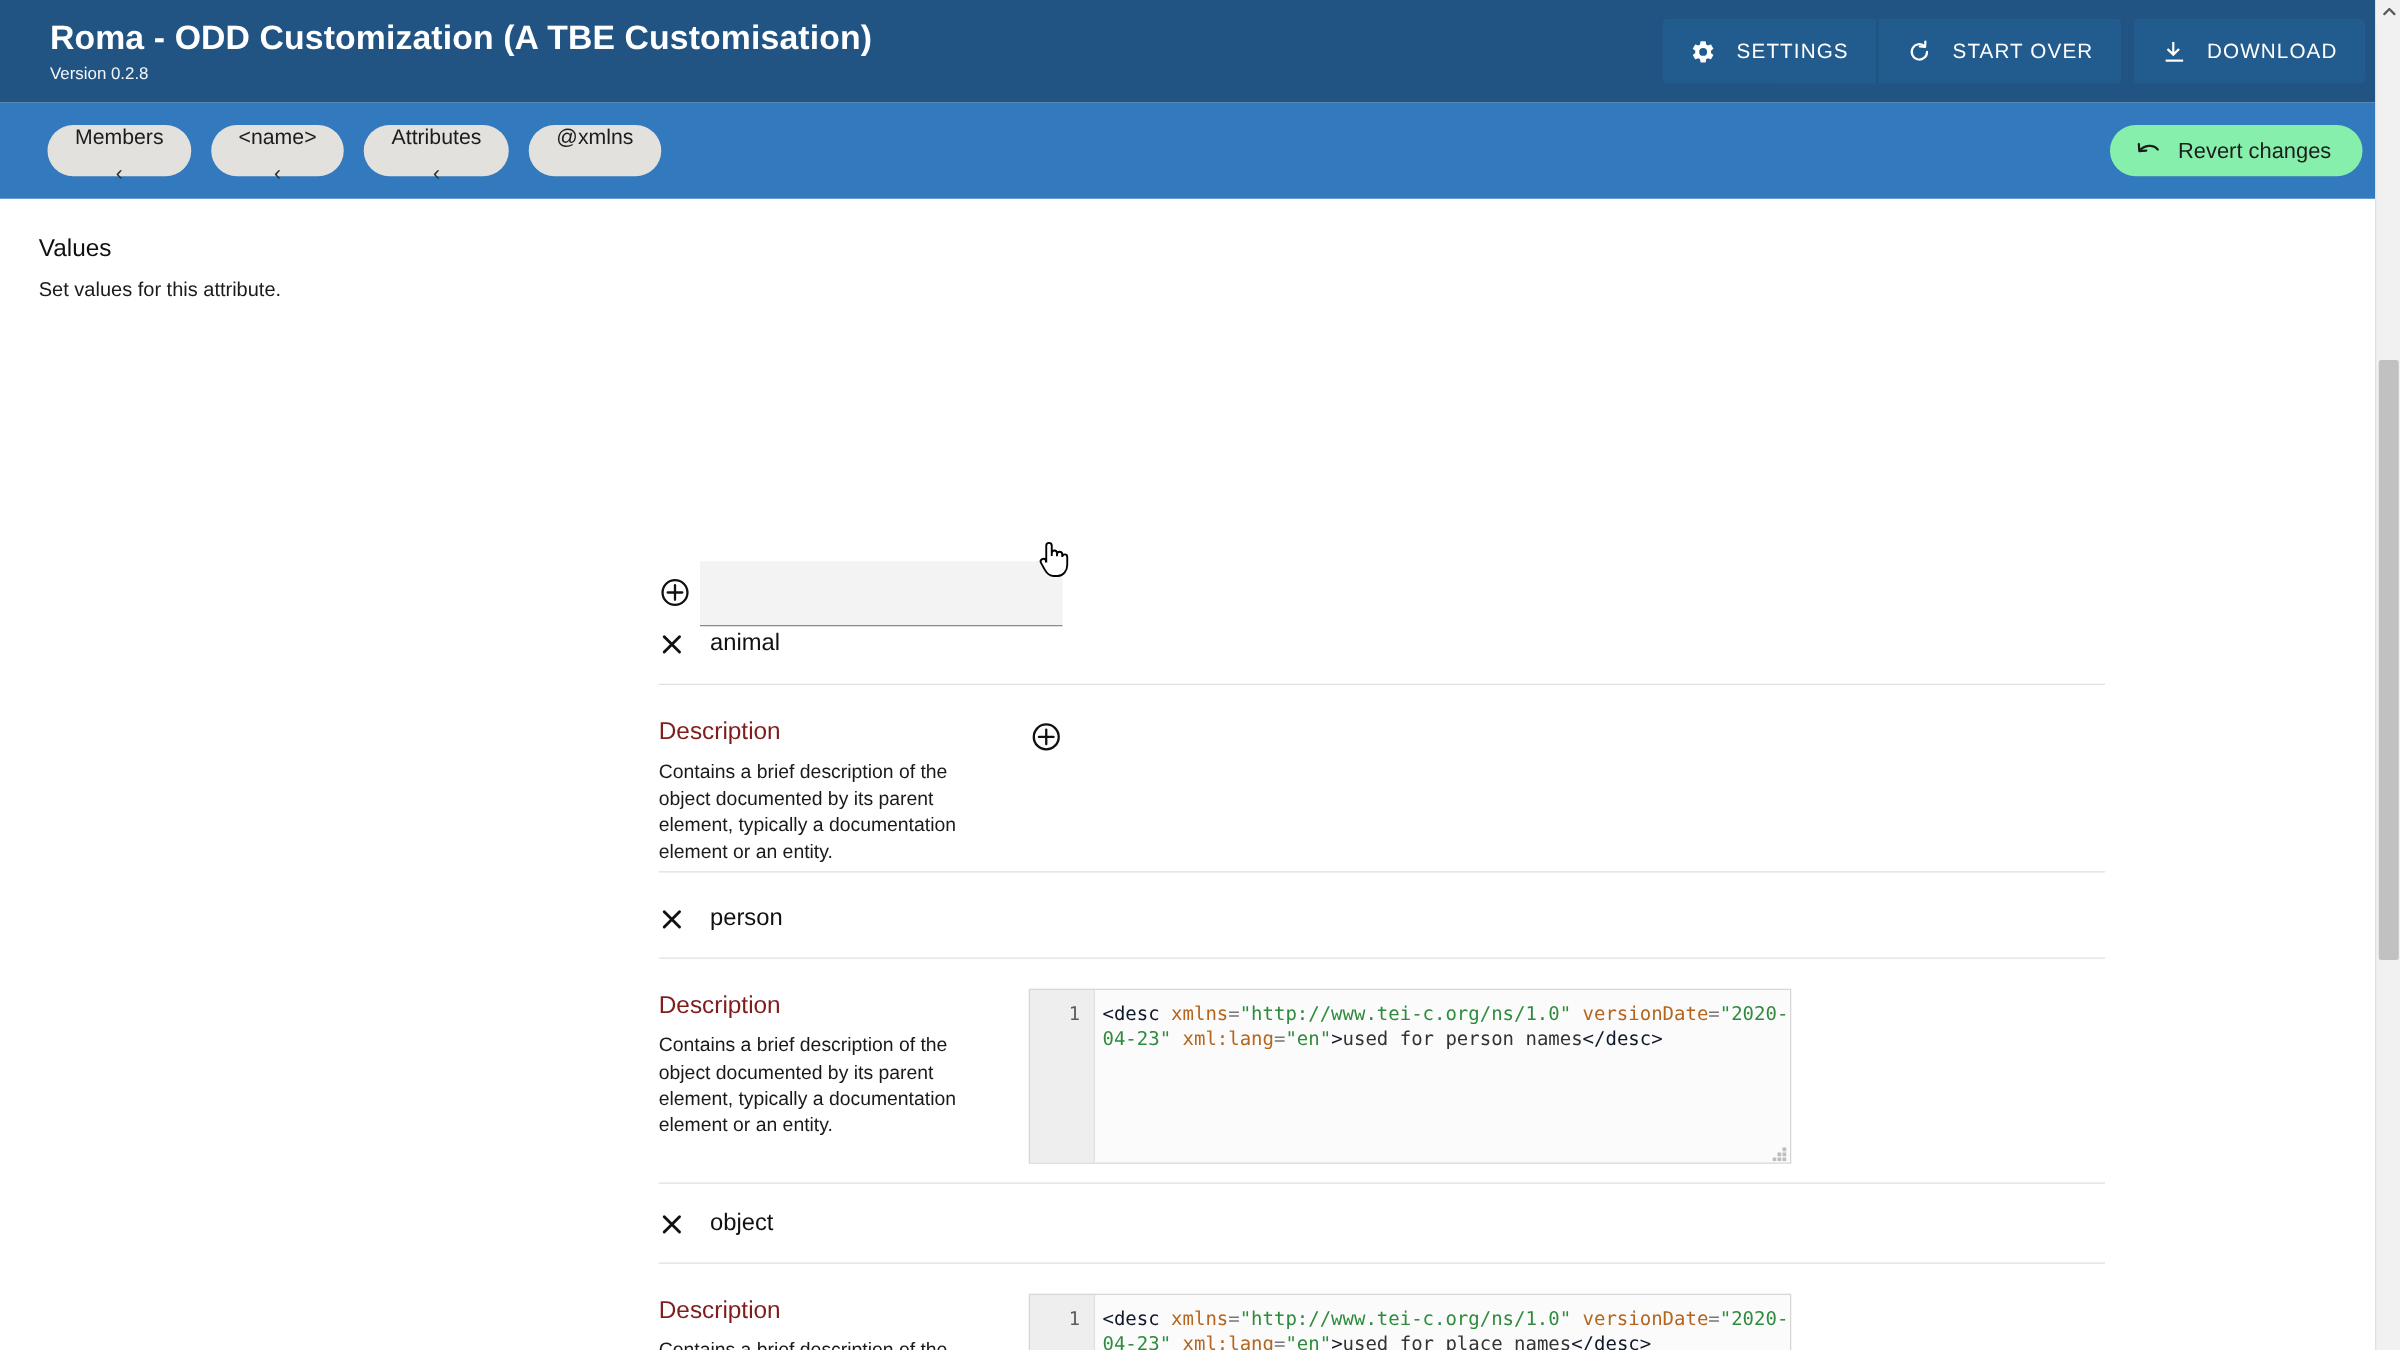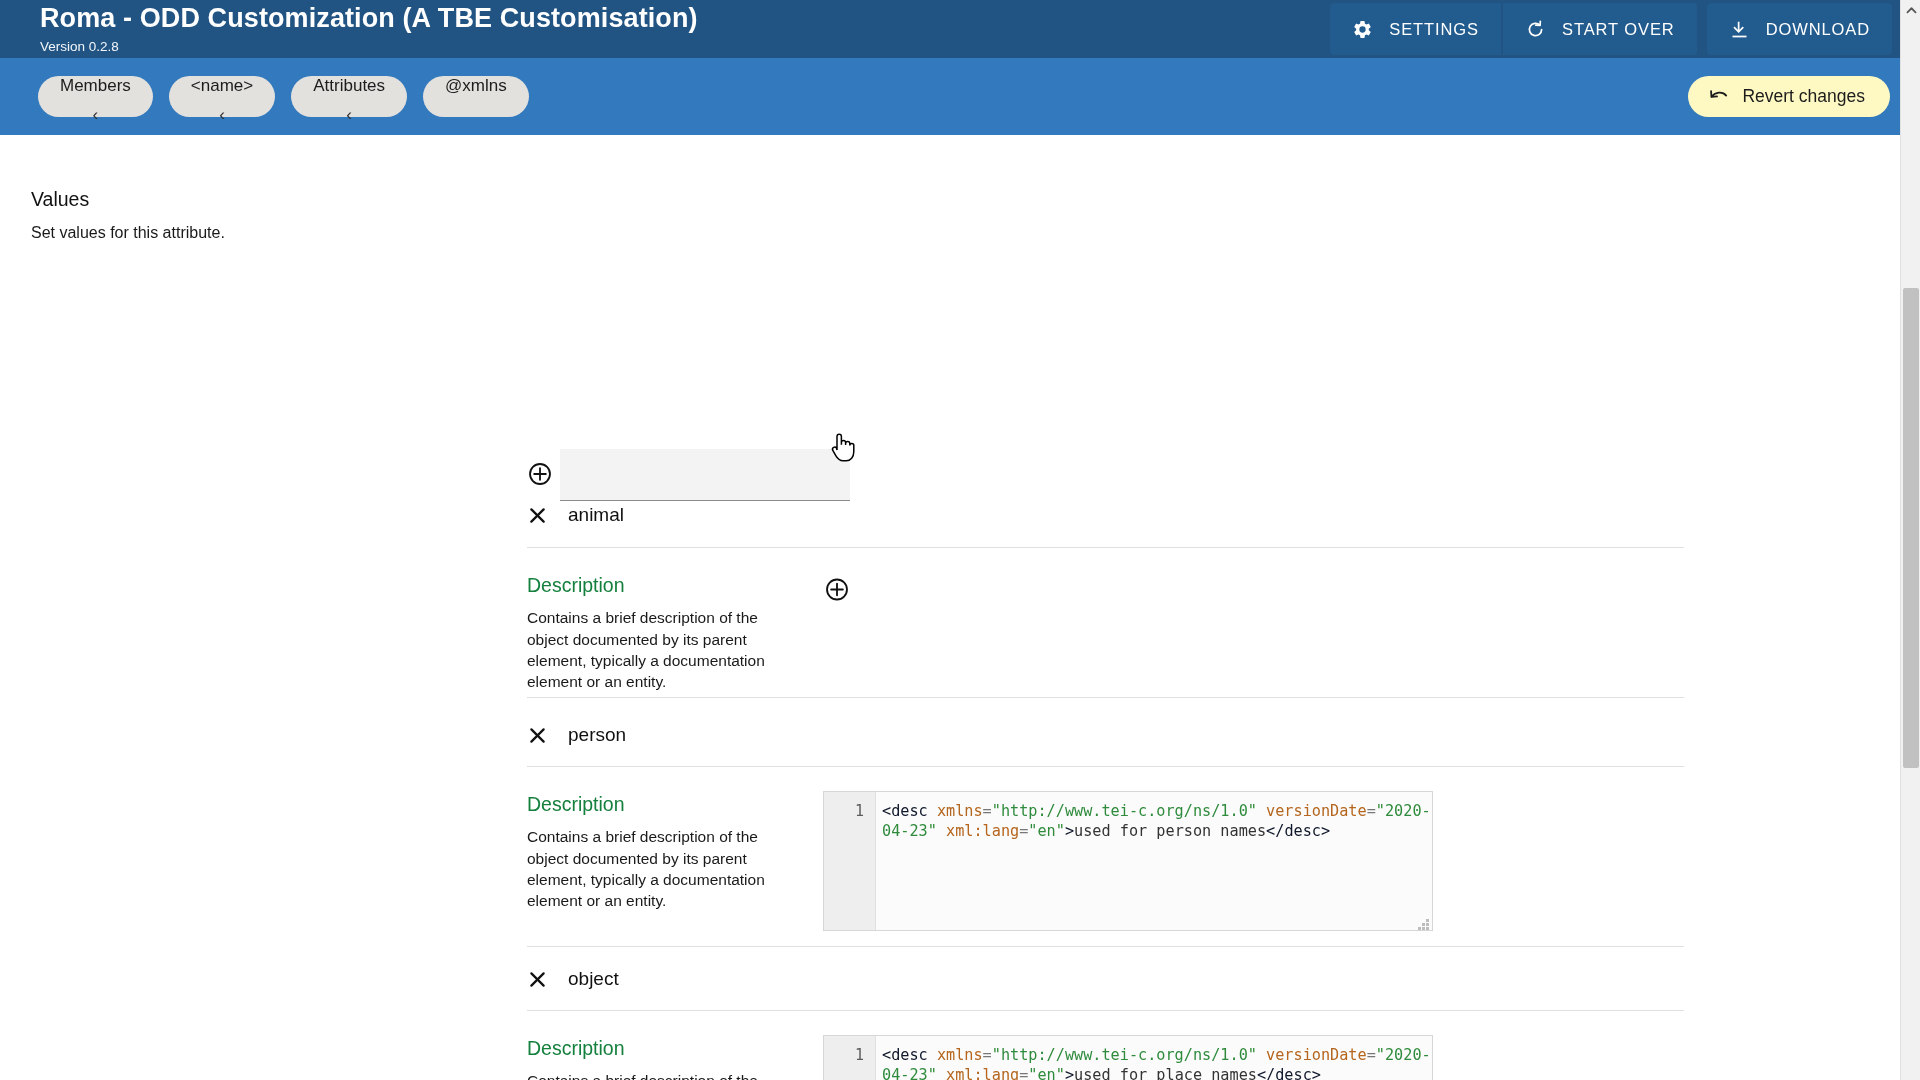--- a/index.html
+++ b/index.html
@@ -7,21 +7,21 @@
     margin: 0; padding: 0;
     width: 1920px; height: 1080px;
     overflow: hidden;
     background: #ffffff;
     font-family: "Liberation Sans", sans-serif;
   }
   #app { position: relative; width: 1920px; height: 1080px; background:#fff; }
 
   
   .appbar {
-    height: 58px;
+    height: 82px;
     background: #215483;
     display: flex;
     align-items: center;
     justify-content: space-between;
     padding: 0 28px 0 40px;
     color: #fff;
     position: relative;
     z-index: 5;
   }
   .title-wrap { display: flex; flex-direction: column; justify-content: center; }
@@ -81,21 +81,21 @@
     display: flex; align-items: center; gap: 10px;
     font-size: 17px;
     color: #1c1c1c;
     font-family: "Liberation Sans", sans-serif;
     cursor: pointer;
     white-space: nowrap;
     flex-direction: column;
   }
   .chip .caret { font-size: 17px; color: #2f2f2f; line-height: 1; }
   .revert {
-    background: #fef9c3;
+    background: #86efac;
     border: none;
     border-radius: 22px;
     height: 41px;
     padding: 0 25px 0 20px;
     display: flex; align-items: center; gap: 12px;
     font-size: 17.5px;
     color: #1c1c1c;
     font-family: "Liberation Sans", sans-serif;
     cursor: pointer;
     white-space: nowrap;
@@ -171,21 +171,21 @@
     position: absolute;
     height: 1px;
     background: #e0e0e0;
     left: 527px;
     width: 1157px;
   }
 
   
   .descblock { position: absolute; }
   .desc-label-wrap { position: absolute; width: 300px; }
-  .desc-title { font-size: 19.5px; color: #15803d; line-height: 1.2; }
+  .desc-title { font-size: 19.5px; color: #7f1d1d; line-height: 1.2; }
   .desc-text {
     font-size: 15.5px; color: #1a1a1a;
     margin-top: 10px; line-height: 1.37;
     width: 270px;
   }
 
   
   .editor {
     position: absolute;
     width: 610px; height: 140px;

